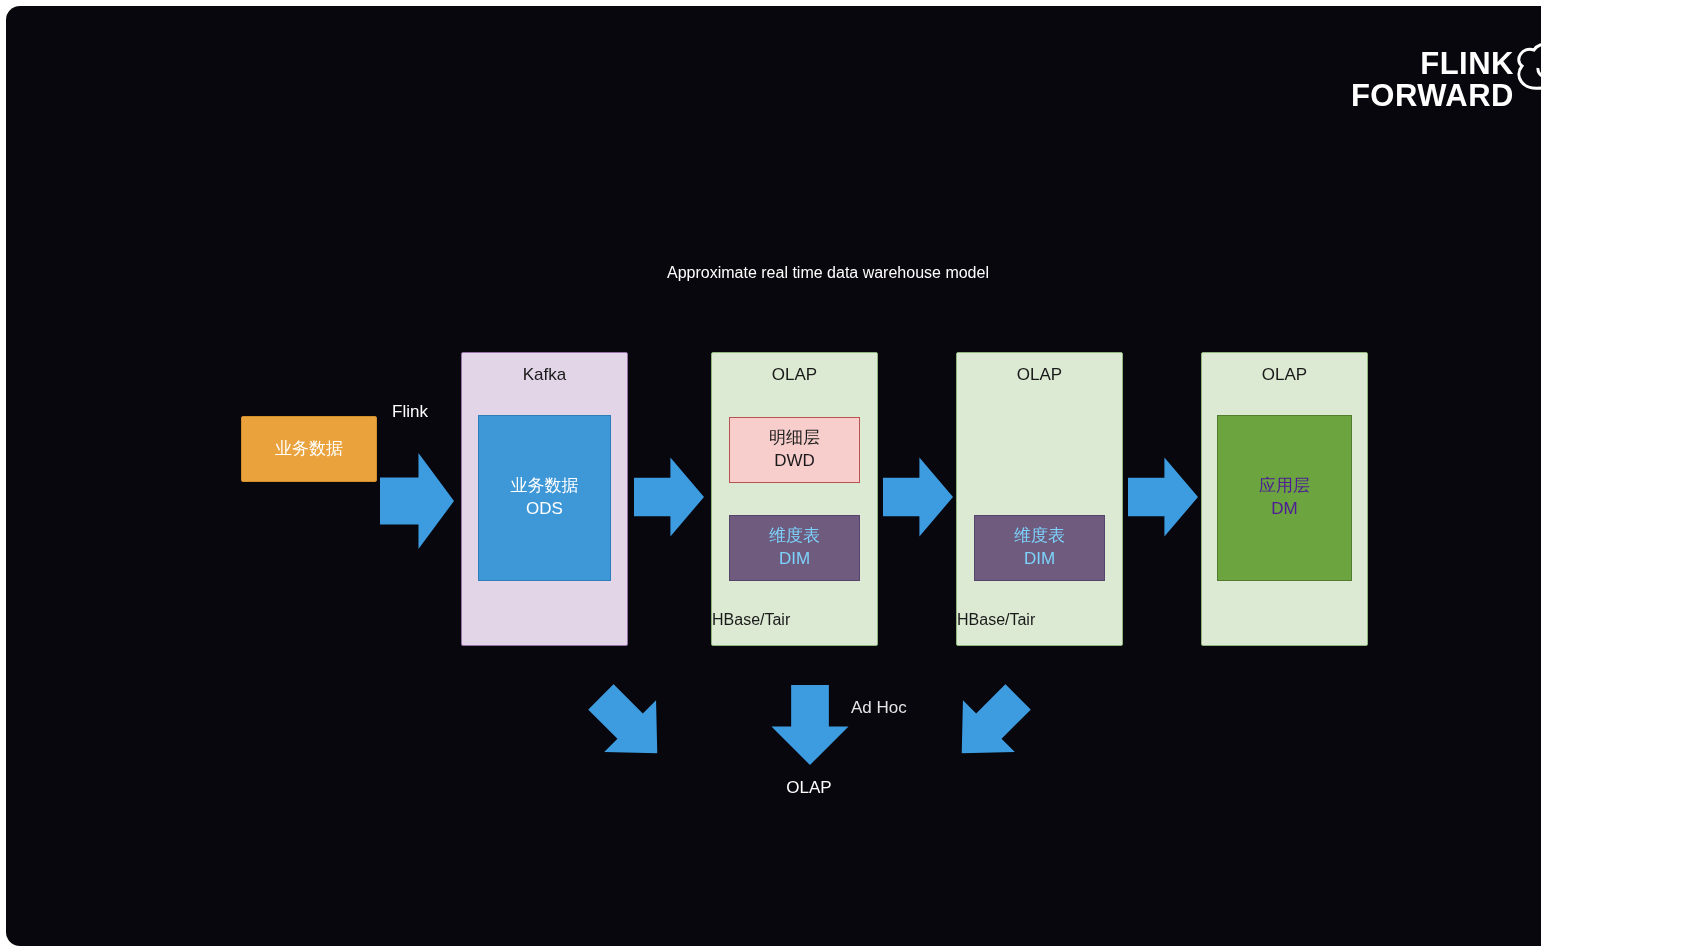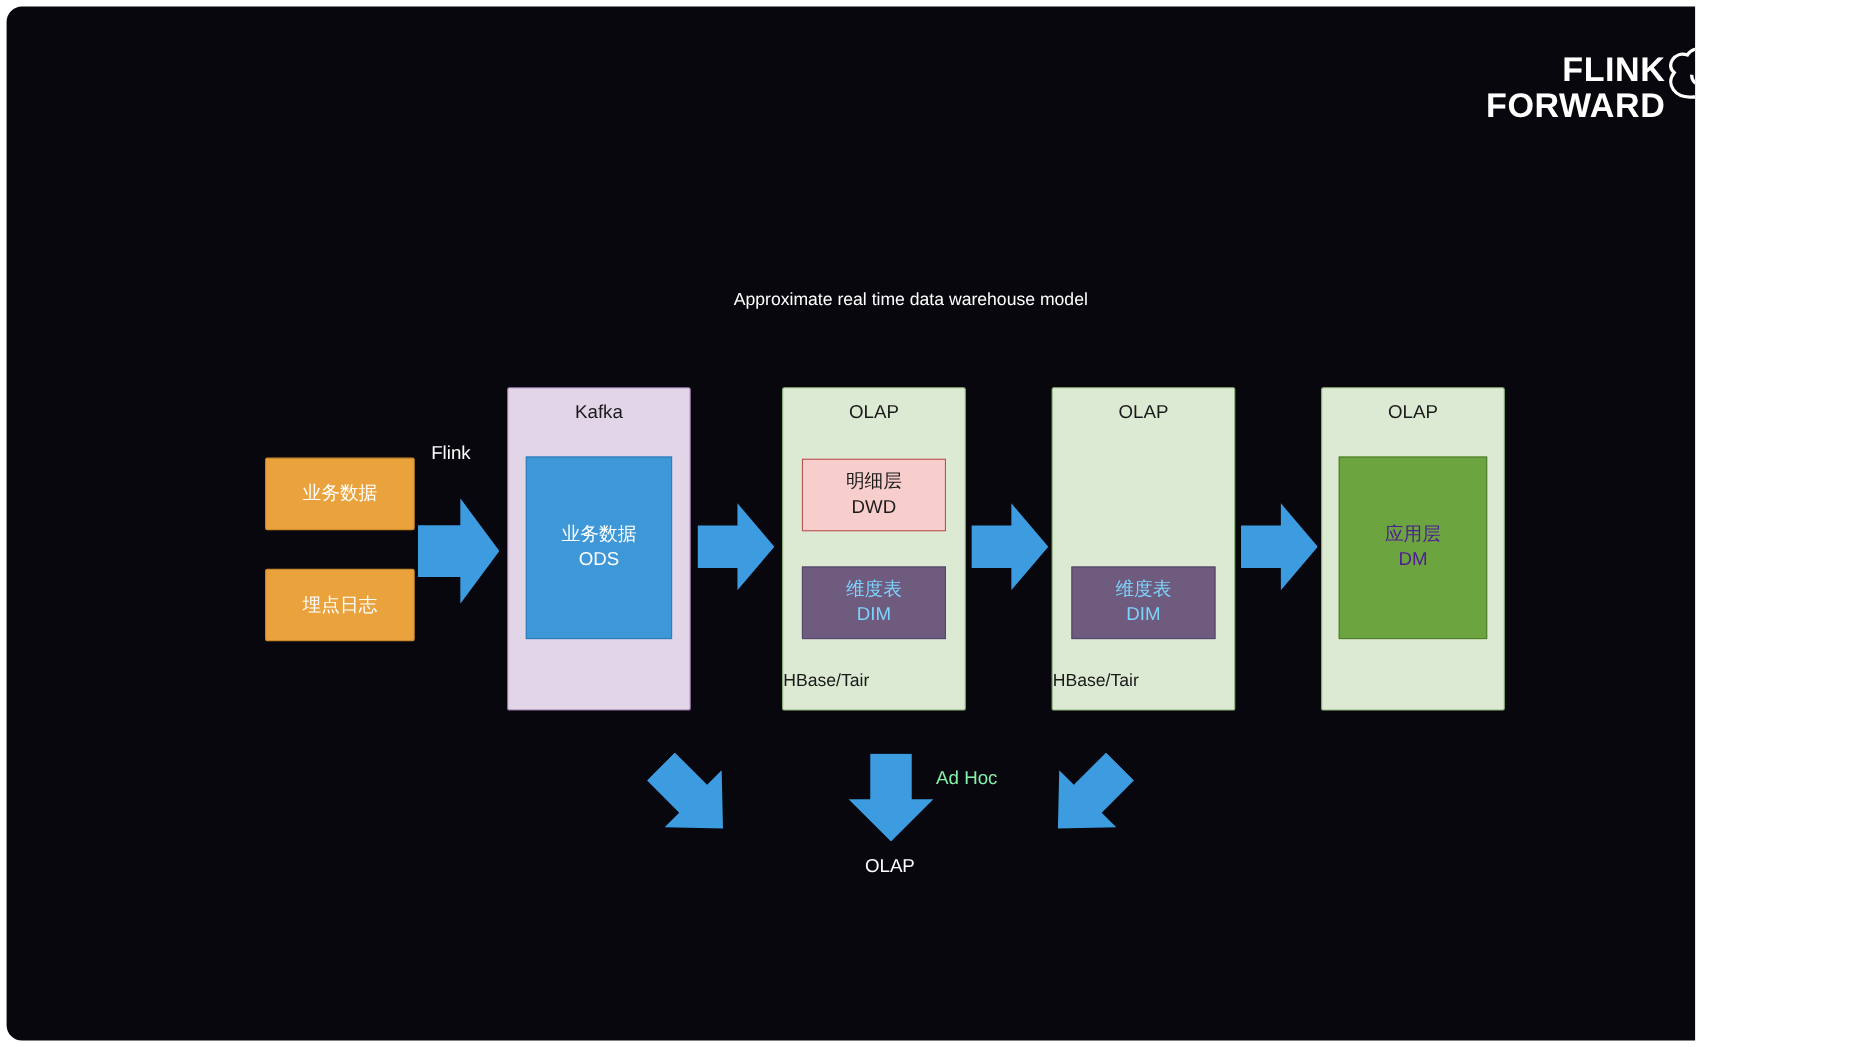--- a/index.html
+++ b/index.html
@@ -40,21 +40,21 @@
   .g1{left:705px;} .g2{left:950px;} .g3{left:1195px;}
   .group-header{position:absolute;top:12px;left:0;width:100%;text-align:center;color:#1a1a1a;font-size:17px;}
   .group-footer{position:absolute;bottom:16px;left:0;width:100%;color:#1a1a1a;font-size:16px;margin-top:16px;}
 
   
   .ods{position:absolute;left:16px;top:62px;width:131px;height:164px;background:#3e97d6;border:1px solid #2d7dbb;color:#ffffff;font-size:17px;}
   .pinkbox{position:absolute;left:17px;top:64px;width:129px;height:64px;background:#f8cecc;border:1px solid #b85450;color:#1a1a1a;font-size:17px;}
   .dimbox{position:absolute;left:17px;top:162px;width:129px;height:64px;background:#6e5b7e;border:1px solid #56456b;color:#7dd3fc;font-size:17px;}
   .dmbox{position:absolute;left:15px;top:62px;width:133px;height:164px;background:#6ca43f;border:1px solid #527d2f;color:#4c1d95;font-size:17px;}
 
-  .adhoc{position:absolute;left:845px;top:692px;color:#86efac;font-size:17px;}
+  .adhoc{position:absolute;left:845px;top:692px;color:#e5e5e5;font-size:17px;}
   .olap-sink{position:absolute;left:763px;top:772px;width:80px;text-align:center;color:#ffffff;font-size:17px;}
 </style>
 </head>
 <body>
 
 <div class="stage">
   <div class="slide">
 
     <div class="logo">
       <div>FLINK</div>
@@ -63,23 +63,20 @@
         <path d="M34 50 C16 52 8 38 16 28 C8 22 16 8 28 12 C34 2 52 6 50 18 C60 22 58 38 46 38 C50 46 42 52 34 50 Z" fill="none" stroke="#ffffff" stroke-width="3"></path>
         <path d="M44 24 a8 8 0 1 1 -12 6" fill="none" stroke="#ffffff" stroke-width="3"></path>
         <circle cx="42" cy="20" r="2.4" fill="#ffffff"></circle>
       </svg>
     </div>
 
     <div class="subtitle">Approximate real time data warehouse model</div>
 
     <div class="src src1 boxlabel">
       <span>业务数据</span>
-    </div>
-    <div class="src src2 boxlabel">
-      <span>埋点日志</span>
     </div>
 
     <div class="flink-label">Flink</div>
 
     <div class="arrow arrow-1"></div>
     <div class="arrow arrow-2"></div>
     <div class="arrow arrow-3"></div>
     <div class="arrow arrow-4"></div>
 
     <div class="group group-kafka">

